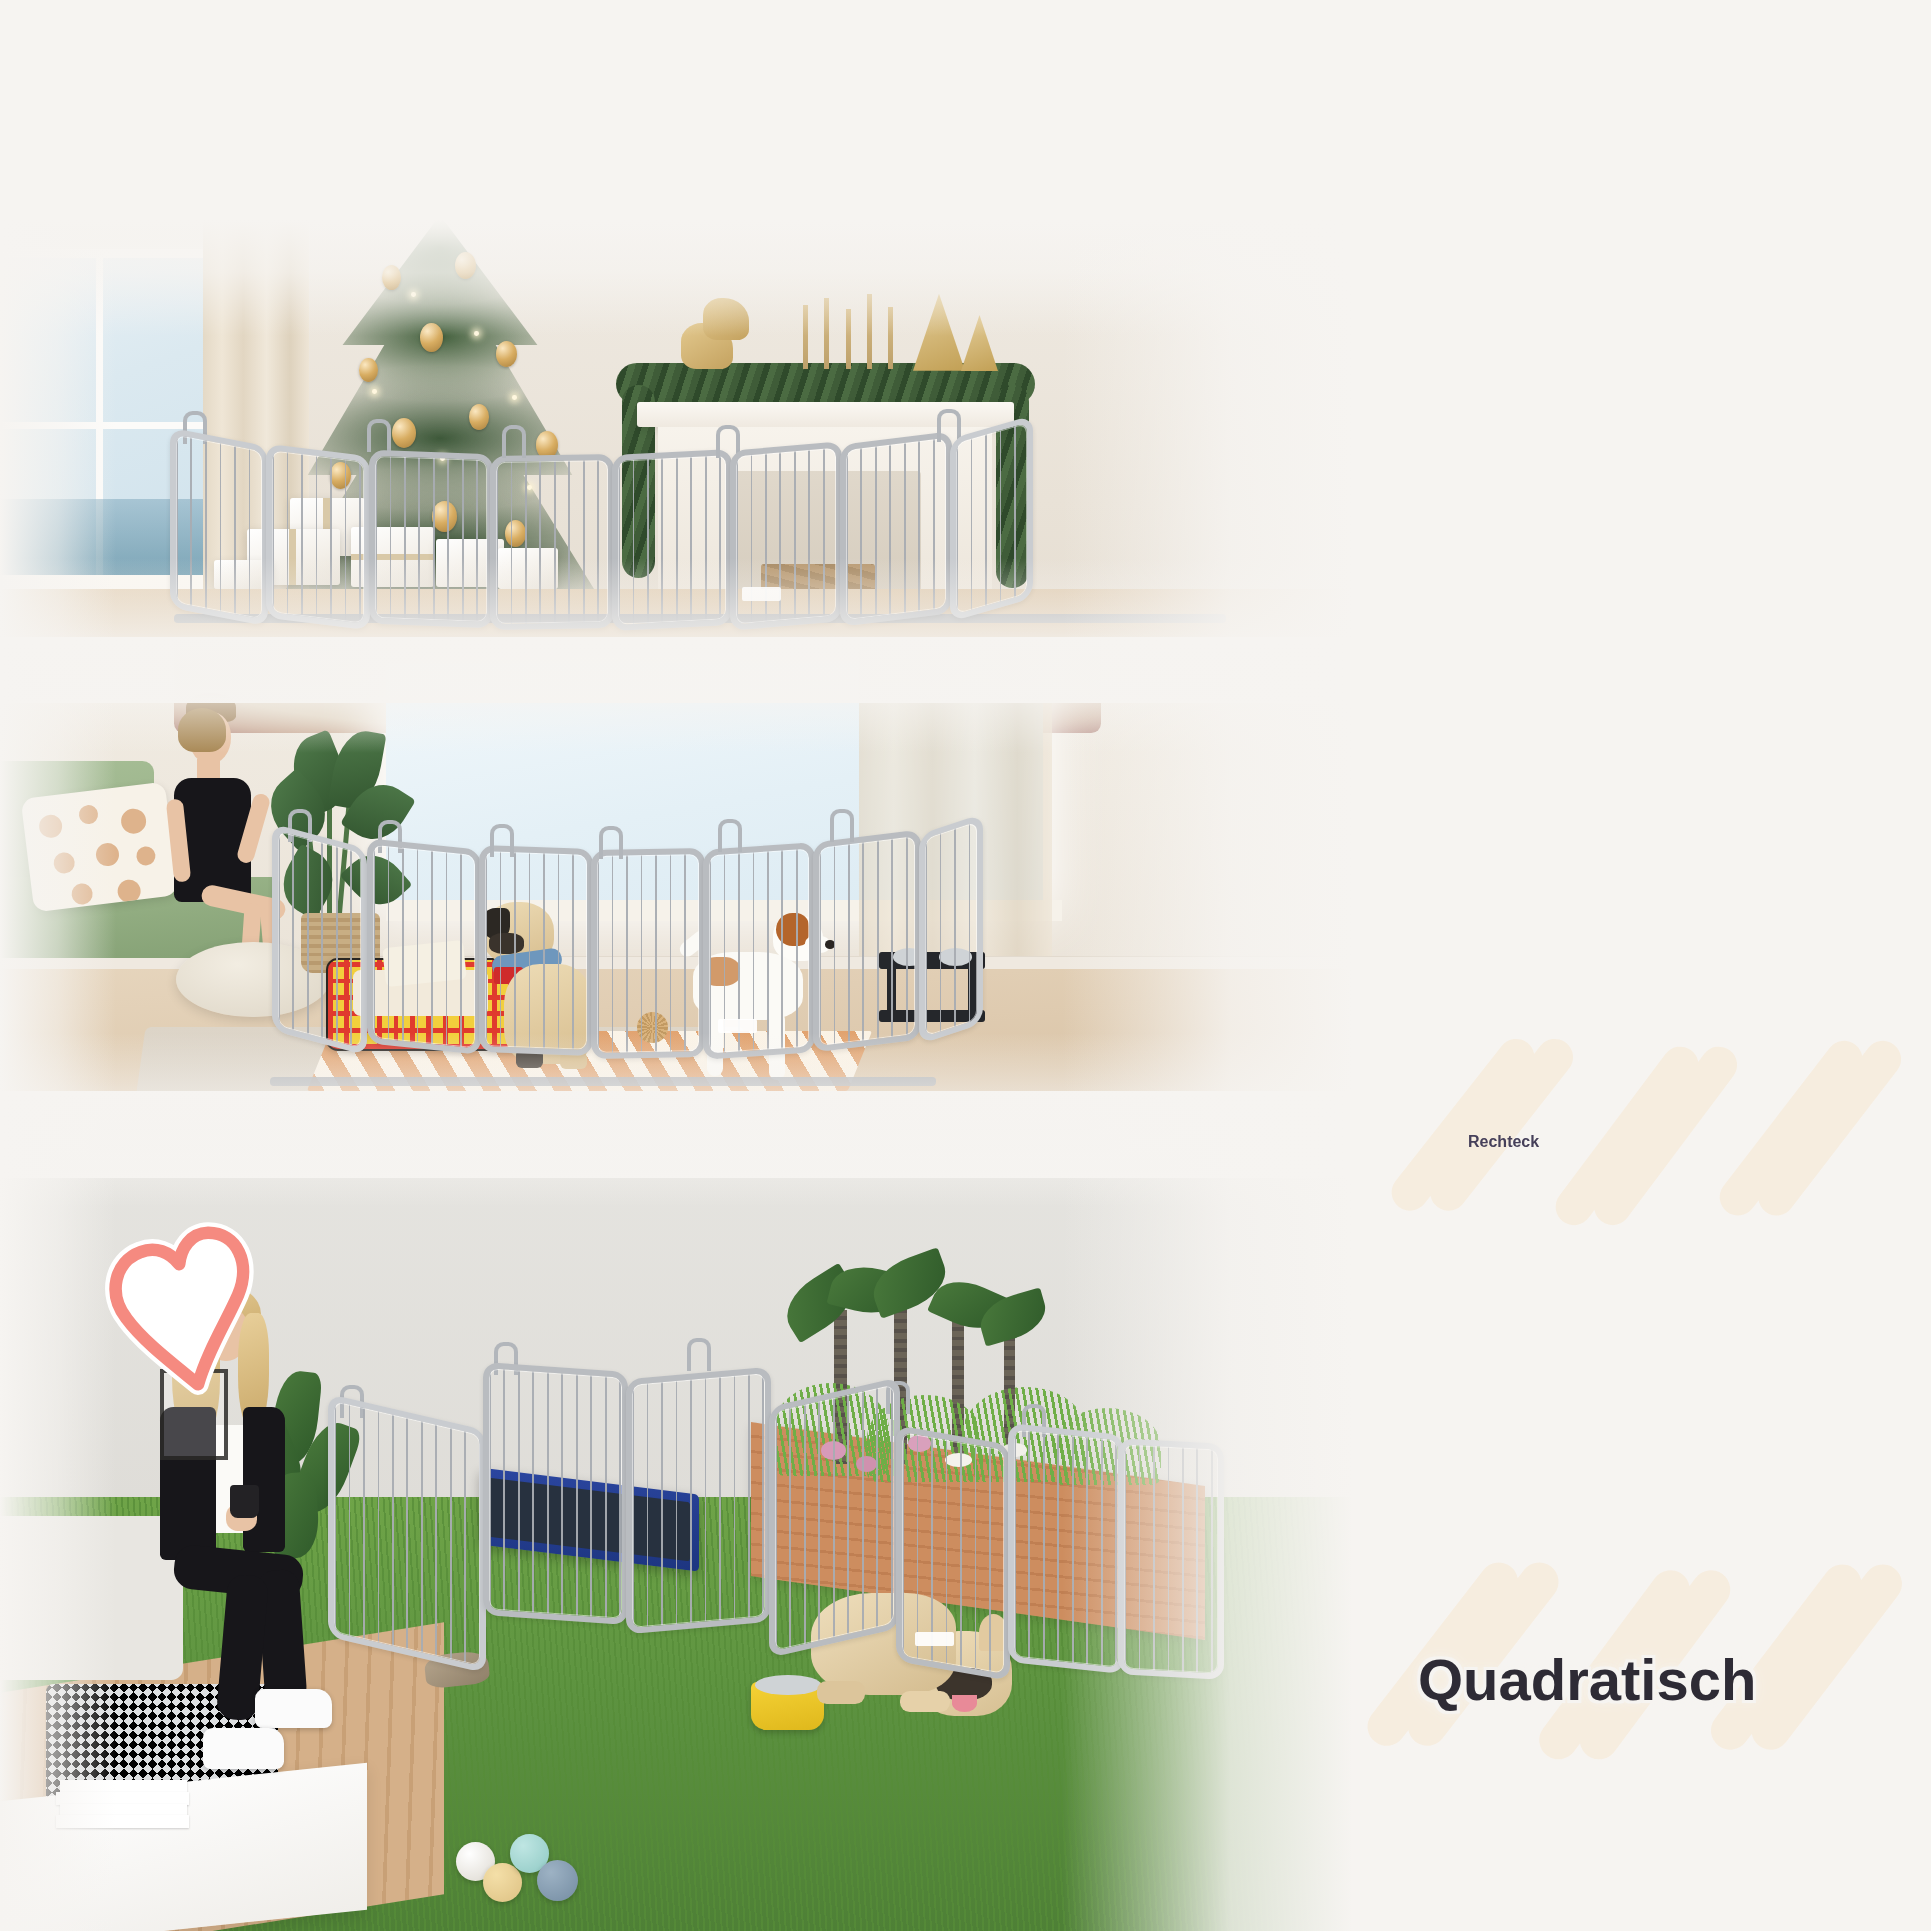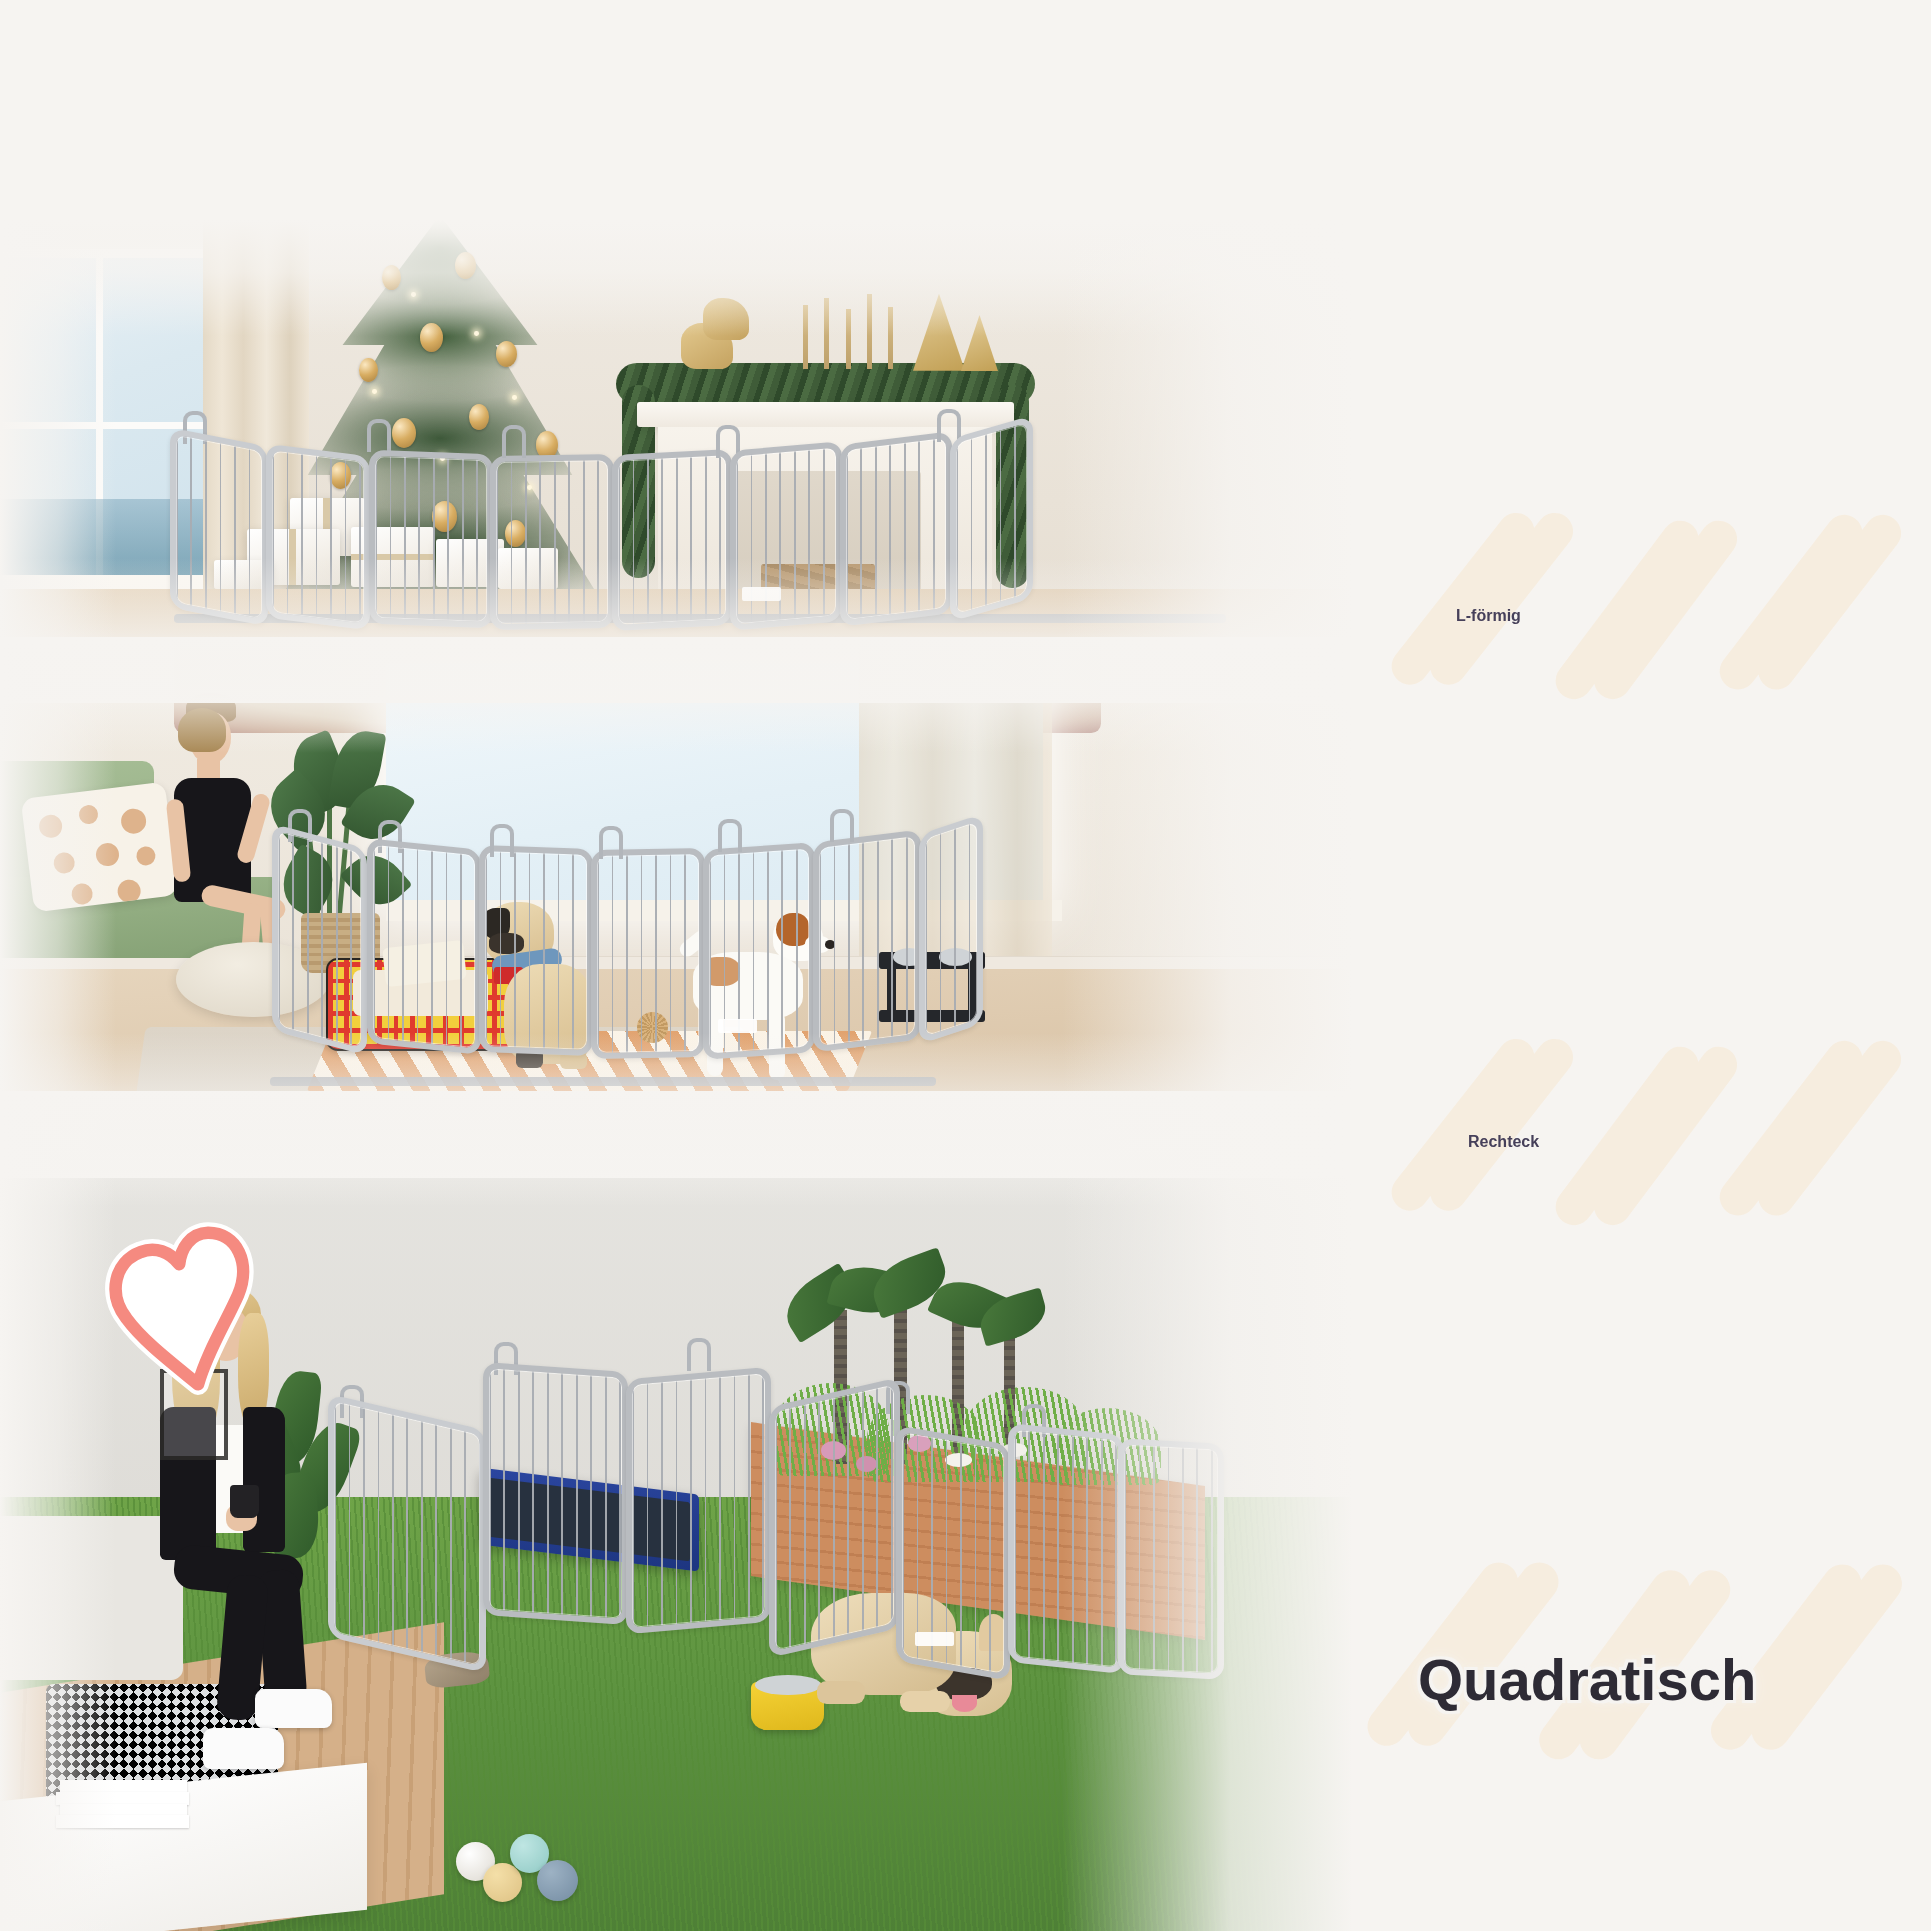--- a/index.html
+++ b/index.html
@@ -531,30 +531,20 @@
 
   <div class="heart-wrap">
     <svg viewBox="0 0 200 200" width="193" height="193">
       <path d="M58 34 C30 40 18 72 34 100 C48 126 74 152 98 178 C112 146 136 118 152 92 C170 62 160 28 130 24 C112 22 100 36 96 52 C88 38 74 30 58 34 Z" fill="#ffffff" stroke="#ffffff" stroke-width="22" stroke-linejoin="round"></path>
       <path d="M58 34 C30 40 18 72 34 100 C48 126 74 152 98 178 C112 146 136 118 152 92 C170 62 160 28 130 24 C112 22 100 36 96 52 C88 38 74 30 58 34 Z" fill="none" stroke="#f58a80" stroke-width="13" stroke-linecap="round" stroke-linejoin="round"></path>
     </svg>
   </div>
   <div class="lantern" style="left:160px;top:1369px;width:60px;height:83px;z-index:50;opacity:.85;"></div>
   <div class="cup" style="left:153px;top:1303px;width:37px;height:23px;z-index:50;opacity:.8;"></div>
 
-  <div class="labelgroup" style="left:1381px;top:425px;width:550px;height:309px;">
-    <svg class="squiggle" width="550" height="309" viewBox="0 0 570 320">
-      <g fill="none" stroke="#f7e9d5" stroke-width="38" stroke-linecap="round" stroke-linejoin="round">
-        <path d="M30 250 L140 110 L70 250 L180 110"></path>
-        <path d="M200 265 L310 118 L240 265 L350 118"></path>
-        <path d="M370 255 L480 112 L410 255 L520 112"></path>
-      </g>
-    </svg>
-    <div class="lbl" style="left:75px;top:182px;">L-förmig</div>
-  </div>
 
   <div class="labelgroup" style="left:1381px;top:951px;width:550px;height:309px;">
     <svg class="squiggle" width="550" height="309" viewBox="0 0 570 320">
       <g fill="none" stroke="#f7e9d5" stroke-width="38" stroke-linecap="round" stroke-linejoin="round">
         <path d="M30 250 L140 110 L70 250 L180 110"></path>
         <path d="M200 265 L310 118 L240 265 L350 118"></path>
         <path d="M370 255 L480 112 L410 255 L520 112"></path>
       </g>
     </svg>
     <div class="lbl" style="left:87px;top:182px;">Rechteck</div>

